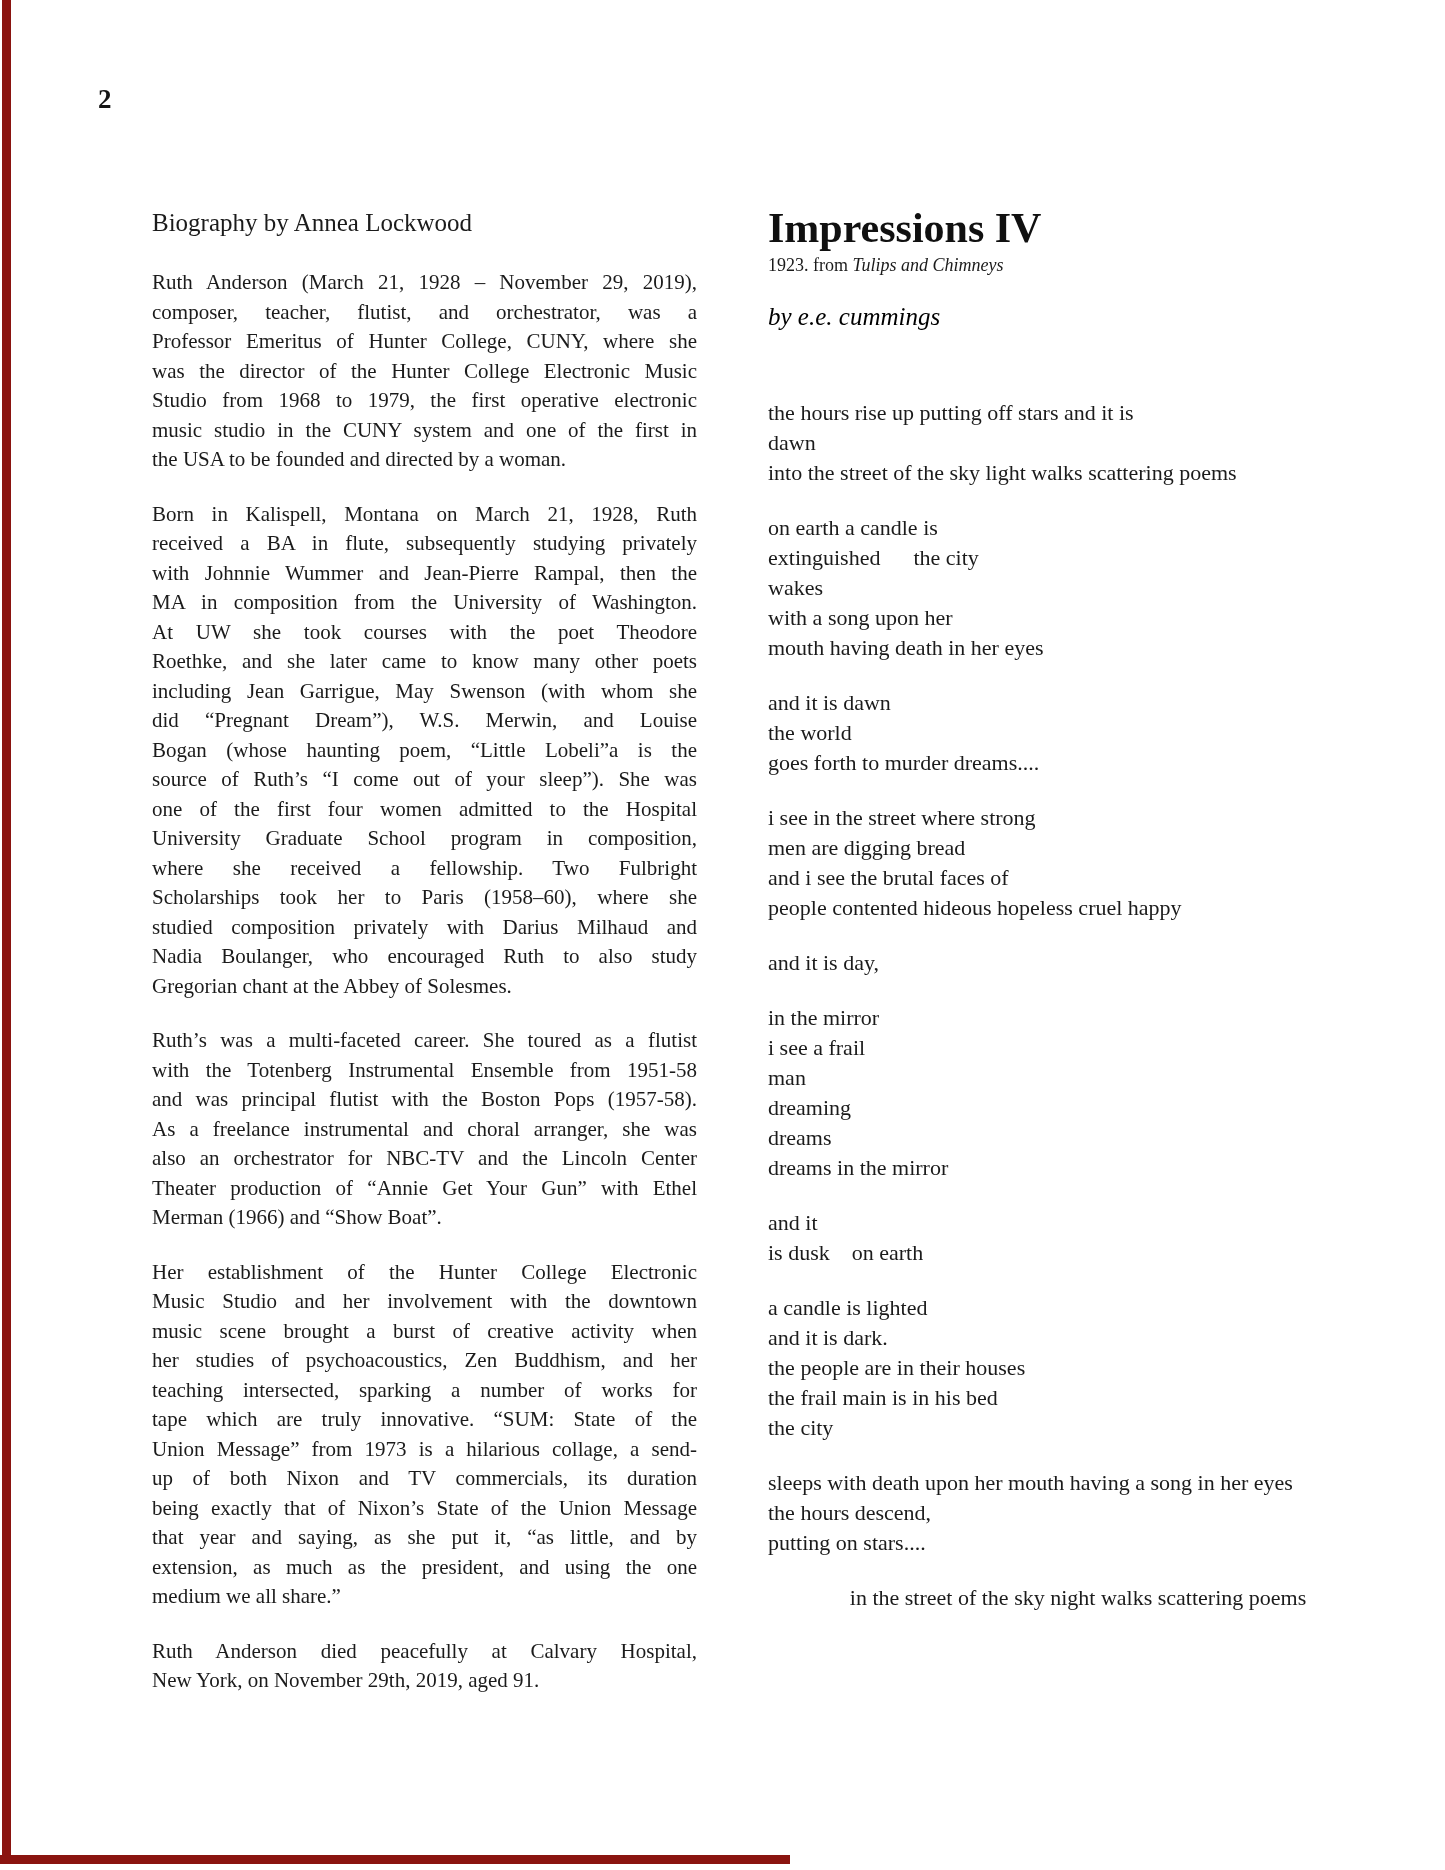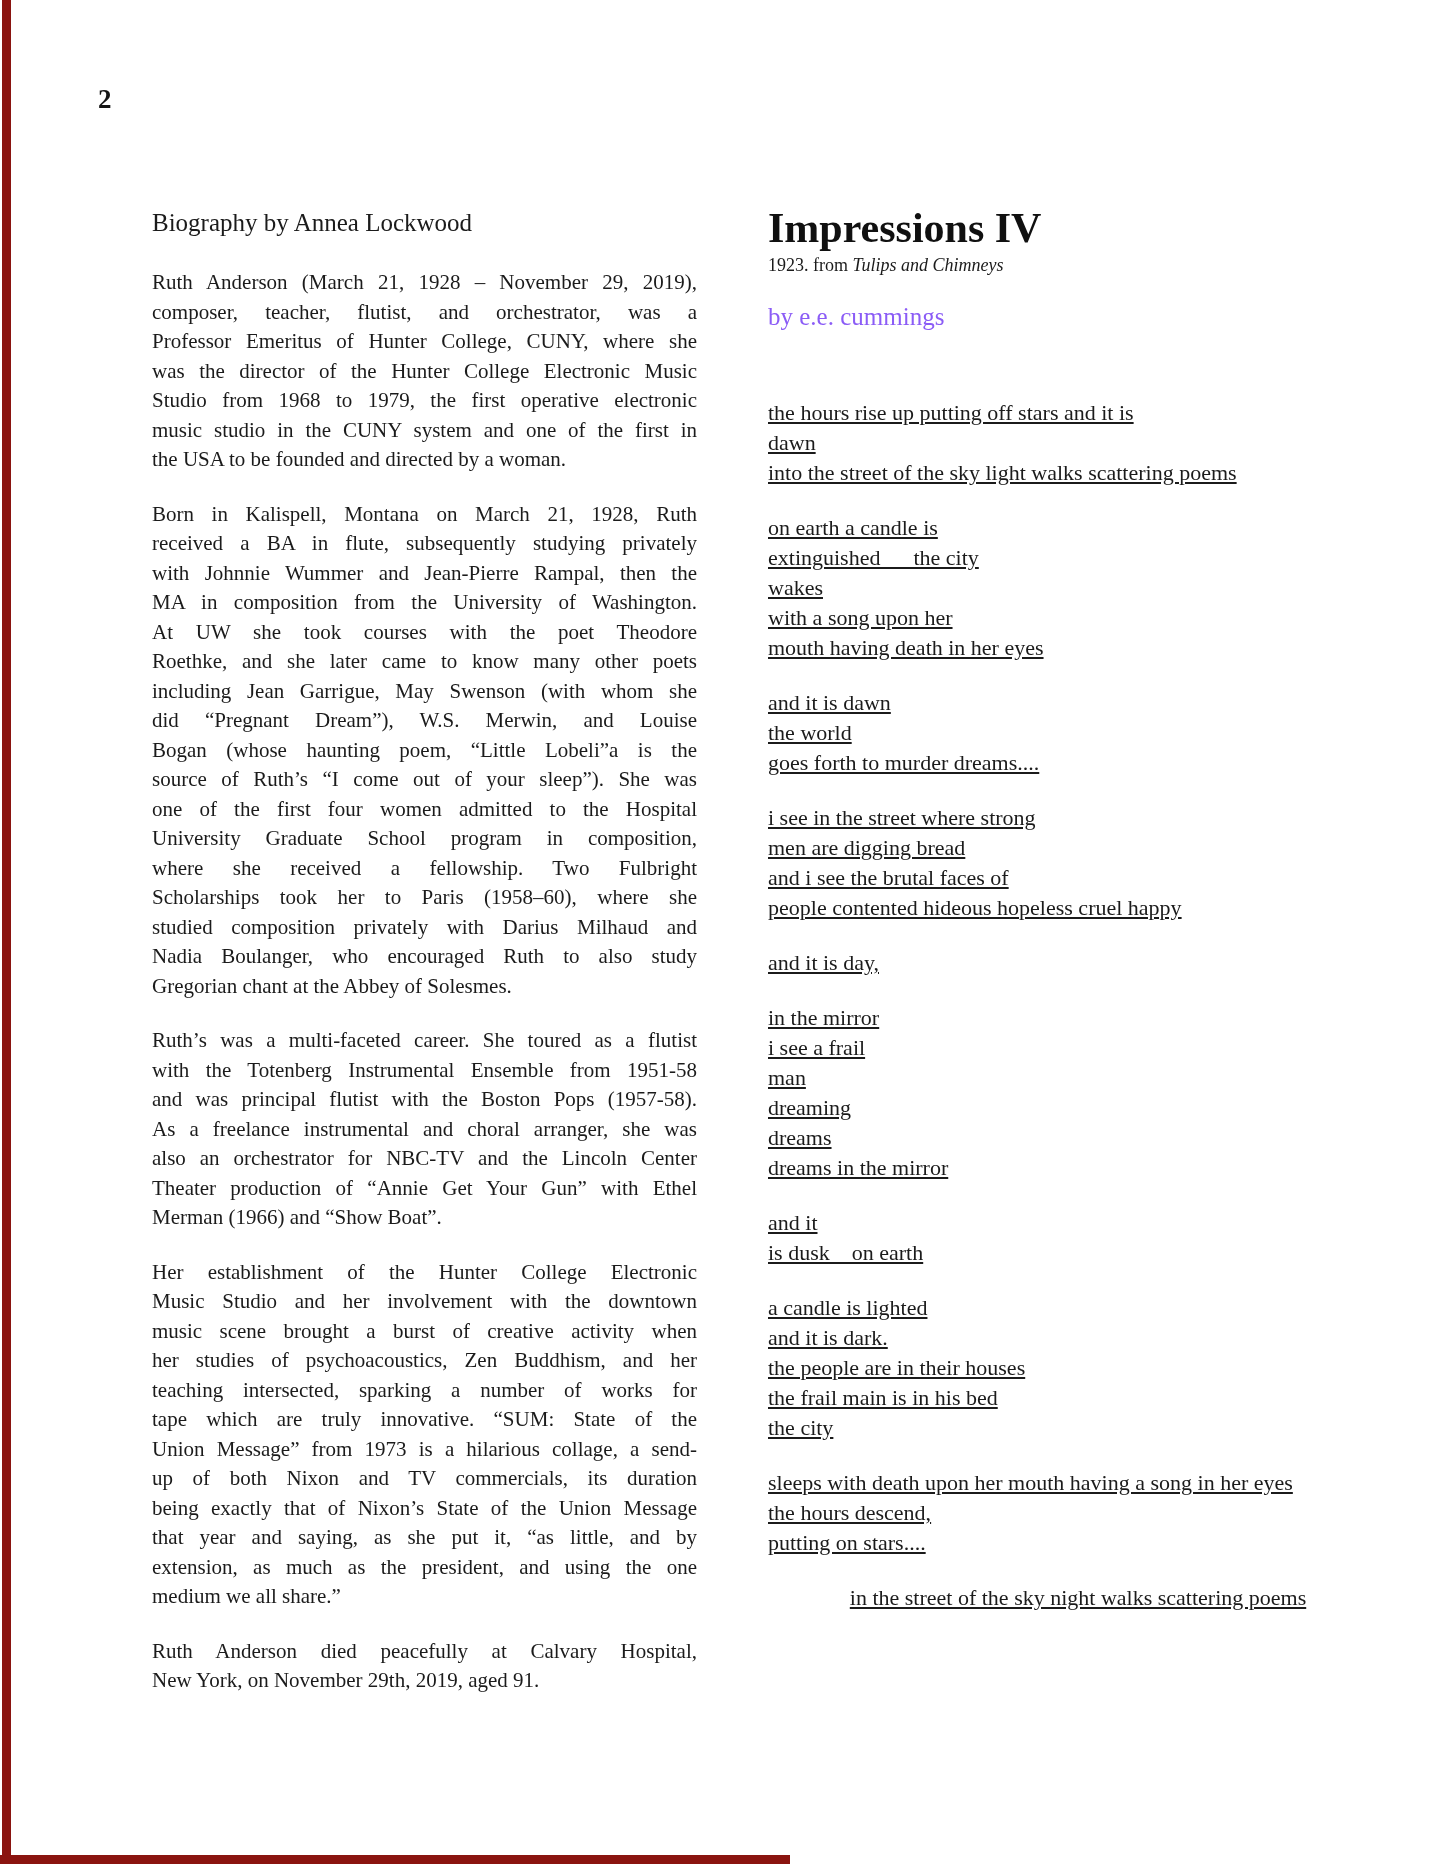--- a/index.html
+++ b/index.html
@@ -37,24 +37,24 @@
     font-size:21px;line-height:29.5px;
     text-align:justify;text-align-last:justify;
     white-space:normal;
   }
   .bline.bline-last{text-align-last:left;}
   .poem-source{
     margin-top:4px;font-size:18px;line-height:22px;color:#1b1b1b;
   }
   .poem-source .src-italic{font-style:italic;}
   .poem-byline{
-    margin-top:26px;font-size:25px;line-height:30px;color:#8b5cf6;
+    margin-top:26px;font-size:25px;line-height:30px;color:#000000;font-style:italic;
   }
   .poem{margin-top:66px;}
-  .stanza{margin:4px 0 25px 0;text-decoration:underline;}
+  .stanza{margin:4px 0 25px 0;}
   .stanza:last-child{margin-bottom:0;text-align:center;}
   .pline{
     font-size:22px;line-height:30px;
     white-space:pre;color:#1b1b1b;
   }
 </style>
 </head>
 <body>
 
 <div class="page">

